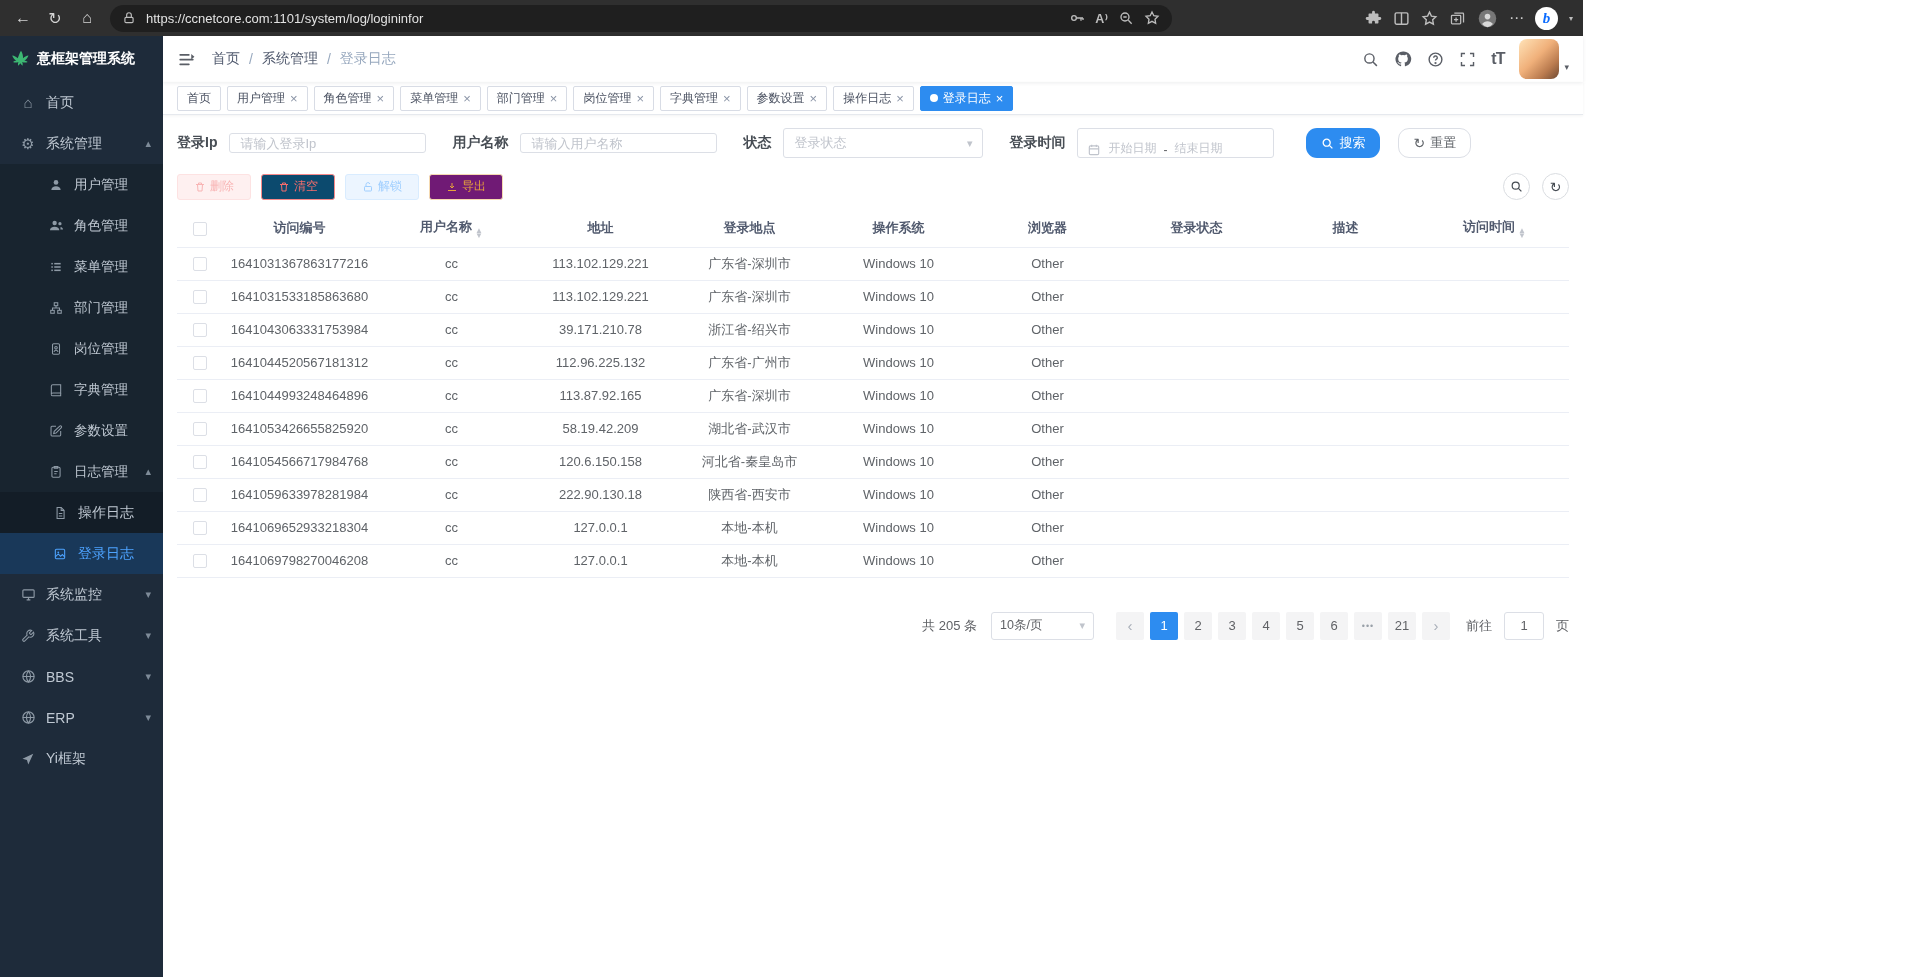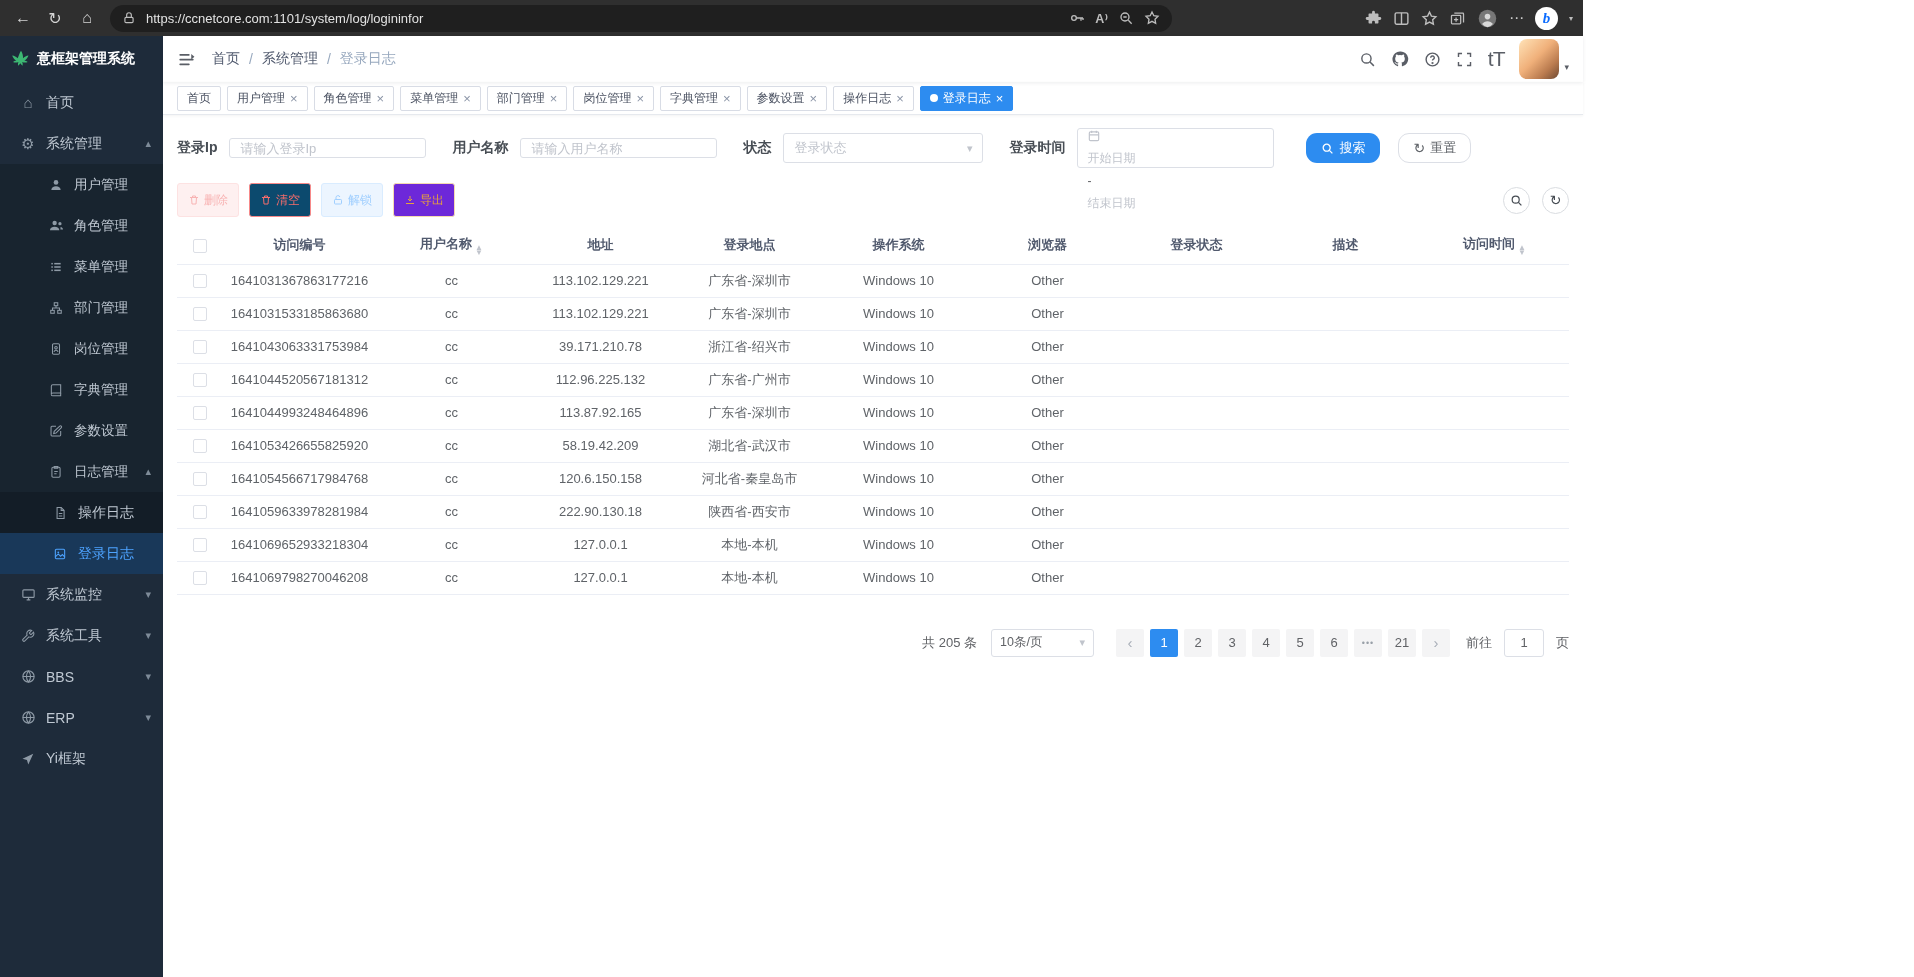--- a/index.html
+++ b/index.html
@@ -35,54 +35,54 @@
 .menu-item.active .micon{color:#4da3ff;}
 
 .main{flex:1;display:flex;flex-direction:column;background:#fff;min-width:0;}
 .navbar{height:46px;flex:0 0 46px;display:flex;align-items:center;padding:0 14px;box-shadow:0 1px 4px rgba(0,21,41,.08);position:relative;z-index:2;}
 .hamburger{color:#5a5e66;display:flex;cursor:pointer;}
 .breadcrumb{margin-left:16px;font-size:14px;display:flex;align-items:center;gap:9px;}
 .crumb-link{color:#515a6e;cursor:pointer;}
 .crumb-sep,.crumb-cur{color:#97a8be;}
 .nav-right{margin-left:auto;display:flex;align-items:center;gap:15px;color:#5a5e66;}
 .nicon{display:flex;align-items:center;cursor:pointer;}
-.tt{font-size:21px;font-weight:400;cursor:pointer;letter-spacing:-1px;}
+.tt{font-size:16px;font-weight:700;cursor:pointer;letter-spacing:-1px;}
 .avatar{width:40px;height:40px;border-radius:8px;cursor:pointer;background:linear-gradient(135deg,#ffe3b8 0%,#f0b07a 45%,#b97a4e 75%,#6e4a33 100%);}
 .avcaret{font-size:9px;color:#5a5e66;align-self:flex-end;margin:0 0 7px -10px;cursor:pointer;}
 
 .tabsbar{height:33px;flex:0 0 33px;display:flex;align-items:center;padding:0 14px;gap:6px;border-bottom:1px solid #e6e9ee;box-shadow:0 1px 3px rgba(0,0,0,.05);position:relative;z-index:1;}
 .tag{height:25px;display:inline-flex;align-items:center;gap:5px;padding:0 9px;border:1px solid #d8dce5;border-radius:2px;background:#fff;color:#495060;font-size:12px;cursor:pointer;flex:none;}
 .tag .x{color:#8a94a6;font-size:13px;line-height:1;}
 .tag.active{background:var(--accent);border-color:var(--accent);color:#fff;}
 .tag.active .x{color:#fff;}
 .dot{width:8px;height:8px;border-radius:50%;background:#fff;flex:0 0 8px;}
 
 .content{flex:1;padding:0 14px;min-height:0;}
 .filters{display:flex;align-items:center;margin-top:13px;}
 .f-label{font-size:14px;font-weight:700;color:#484e55;margin-right:12px;white-space:nowrap;}
 .f-label.g{margin-left:26px;}
 .tinput{height:20px;width:197px;border:1px solid #dcdfe6;border-radius:3px;padding:0 10px;font-size:13px;color:#606266;outline:none;font-family:inherit;}
 .tinput::placeholder{color:#c0c4cc;}
 .select{height:30px;width:200px;border:1px solid #dcdfe6;border-radius:3px;display:flex;align-items:center;justify-content:space-between;padding:0 10px;cursor:pointer;background:#fff;}
 .ph{color:#c0c4cc;font-size:13px;}
 .scaret{color:#c0c4cc;font-size:11px;}
-.date-range{height:40px;width:197px;border:1px solid #dcdfe6;border-radius:3px;display:flex;align-items:flex-start;gap:7px;padding:0 9px;background:#fff;cursor:pointer;flex-direction:column;}
+.date-range{height:30px;width:197px;border:1px solid #dcdfe6;border-radius:3px;display:flex;align-items:flex-end;gap:7px;padding:0 9px;background:#fff;cursor:pointer;}
 .cal{color:#c0c4cc;display:flex;}
 .date-range .ph{font-size:12px;}
 .dsep{color:#606266;font-size:12px;}
 .btn{height:30px;border-radius:11px;font-size:13px;display:inline-flex;align-items:center;gap:5px;padding:0 14px;cursor:pointer;border:1px solid transparent;font-family:inherit;}
 .btn-primary{background:var(--accent);color:#fff;margin-left:32px;}
 .btn-plain{background:#fff;border-color:#dcdfe6;color:#5f6368;margin-left:18px;}
 .g-refresh{font-size:14px;line-height:1;}
 .toolbar{display:flex;align-items:center;margin-top:15px;}
-.tbtn{height:34px;border-radius:3px;font-size:12px;display:inline-flex;align-items:center;gap:4px;padding:0 10px;margin-right:10px;border:1px solid;cursor:pointer;font-family:inherit;}
+.tbtn{height:26px;border-radius:3px;font-size:12px;display:inline-flex;align-items:center;gap:4px;padding:0 16px;margin-right:10px;border:1px solid;cursor:pointer;font-family:inherit;}
 .t-delete{background:#fef0f0;border-color:#fde2e2;color:#f8b4b4;cursor:not-allowed;}
 .t-clear{background:#0c4a6e;border-color:#f78989;color:var(--danger);}
 .t-unlock{background:#ecf5ff;border-color:#d9ecff;color:#a0cfff;cursor:not-allowed;}
-.t-export{background:#6d28d9;border-color:#f5dab1;color:var(--warning);}
+.t-export{background:#701a75;border-color:#f5dab1;color:var(--warning);}
 .spacer{flex:1;}
 .circle-btn{width:27px;height:27px;border-radius:50%;border:1px solid #dadde1;display:flex;align-items:center;justify-content:center;color:#454b52;cursor:pointer;background:#fff;}
 .circle-btn+.circle-btn{margin-left:12px;}
 
 .lt{width:100%;border-collapse:collapse;table-layout:fixed;margin-top:10px;font-size:13px;}
 .lt th{height:37px;font-weight:700;color:#515a6e;border-bottom:1px solid #ebeef5;text-align:center;padding:0 4px;white-space:nowrap;}
 .lt td{height:33px;color:#5f6368;border-bottom:1px solid #ebeef5;text-align:center;padding:0 4px;white-space:nowrap;overflow:hidden;}
 .cb{width:14px;height:14px;border:1px solid #dcdfe6;border-radius:2px;display:inline-block;background:#fff;cursor:pointer;vertical-align:middle;}
 .sorter{display:inline-flex;flex-direction:column;margin-left:3px;vertical-align:-2px;cursor:pointer;}
 .sorter i{font-style:normal;font-size:8px;line-height:5px;color:#c0c4cc;}

